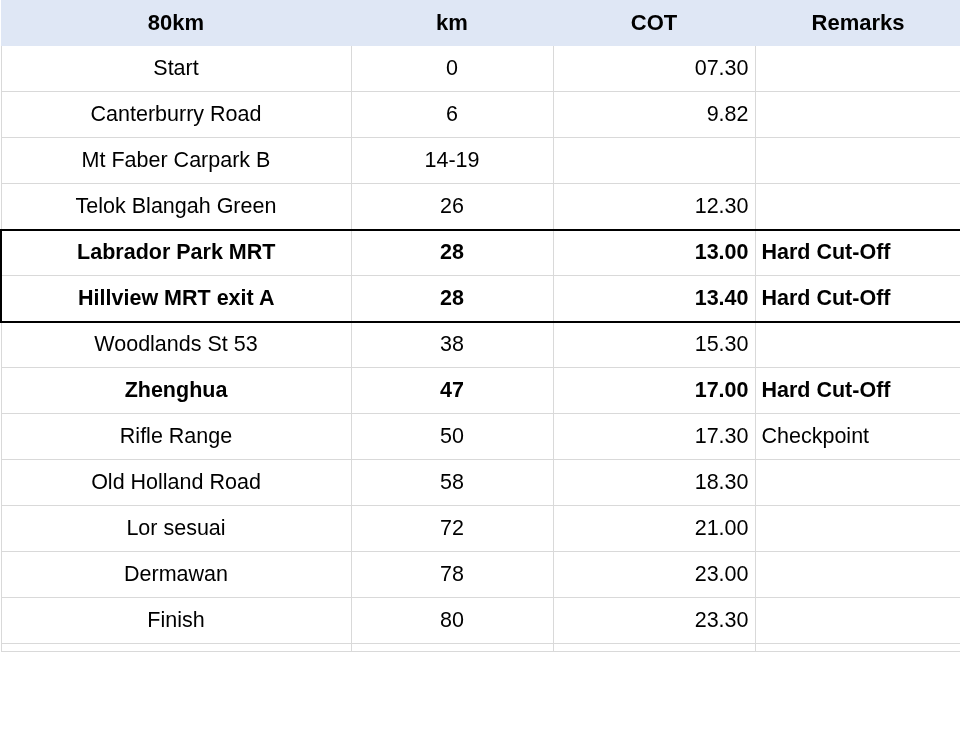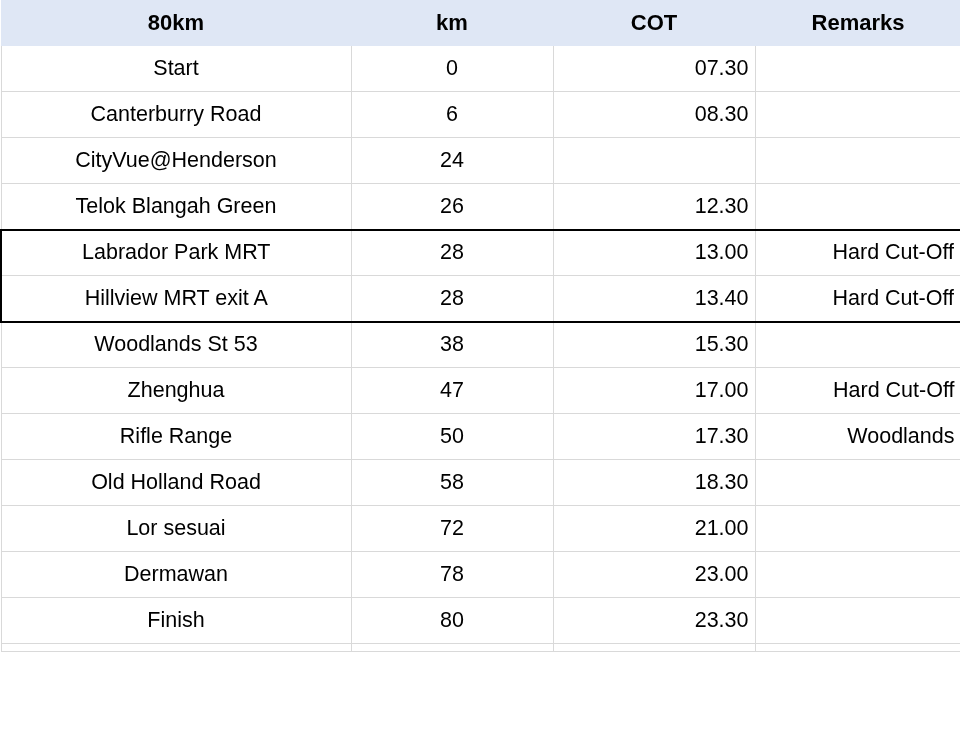--- a/index.html
+++ b/index.html
@@ -40,23 +40,23 @@
     font-weight: bold;
     font-size: 22px;
     text-align: center;
     height: 45px;
     border: 1px solid #dfe7f5;
     margin-left: 39px;
   }
   td.col-name { text-align: center; }
   td.col-km   { text-align: center; }
   td.col-cot  { text-align: right; }
-  td.col-rem  { text-align: right; padding-left: 8px; }
+  td.col-rem  { text-align: left; padding-left: 8px; }
 
-  tr.bold td { font-weight: normal; margin-left: 12px; }
+  tr.bold td { font-weight: bold; margin-left: 12px; }
 
   
   tr.block-top td   { border-top: 2px solid #000000; }
   tr.block-bottom td { border-bottom: 2px solid #000000; }
   tr.block-top td:first-child,
   tr.block-bottom td:first-child { border-left: 2px solid #000000; }
   tr.block-top td:last-child,
   tr.block-bottom td:last-child { border-right: 2px solid #000000; }
 
   tr.last-sliver td {
@@ -85,26 +85,26 @@
   <tbody id="table-body">
       <tr>
         <td class="col-name">Start</td>
         <td class="col-km">0</td>
         <td class="col-cot">07.30</td>
         <td class="col-rem"></td>
       </tr>
       <tr>
         <td class="col-name">Canterburry Road</td>
         <td class="col-km">6</td>
-        <td class="col-cot">08.30</td>
+        <td class="col-cot">9.82</td>
         <td class="col-rem"></td>
       </tr>
       <tr>
-        <td class="col-name">CityVue@Henderson</td>
-        <td class="col-km">24</td>
+        <td class="col-name">Mt Faber Carpark B</td>
+        <td class="col-km">14-19</td>
         <td class="col-cot"></td>
         <td class="col-rem"></td>
       </tr>
       <tr>
         <td class="col-name">Telok Blangah Green</td>
         <td class="col-km">26</td>
         <td class="col-cot">12.30</td>
         <td class="col-rem"></td>
       </tr>
       <tr class="bold block-top">
@@ -128,21 +128,21 @@
       <tr class="bold">
         <td class="col-name">Zhenghua</td>
         <td class="col-km">47</td>
         <td class="col-cot">17.00</td>
         <td class="col-rem">Hard Cut-Off</td>
       </tr>
       <tr>
         <td class="col-name">Rifle Range</td>
         <td class="col-km">50</td>
         <td class="col-cot">17.30</td>
-        <td class="col-rem">Woodlands</td>
+        <td class="col-rem">Checkpoint</td>
       </tr>
       <tr>
         <td class="col-name">Old Holland Road</td>
         <td class="col-km">58</td>
         <td class="col-cot">18.30</td>
         <td class="col-rem"></td>
       </tr>
       <tr>
         <td class="col-name">Lor sesuai</td>
         <td class="col-km">72</td>

